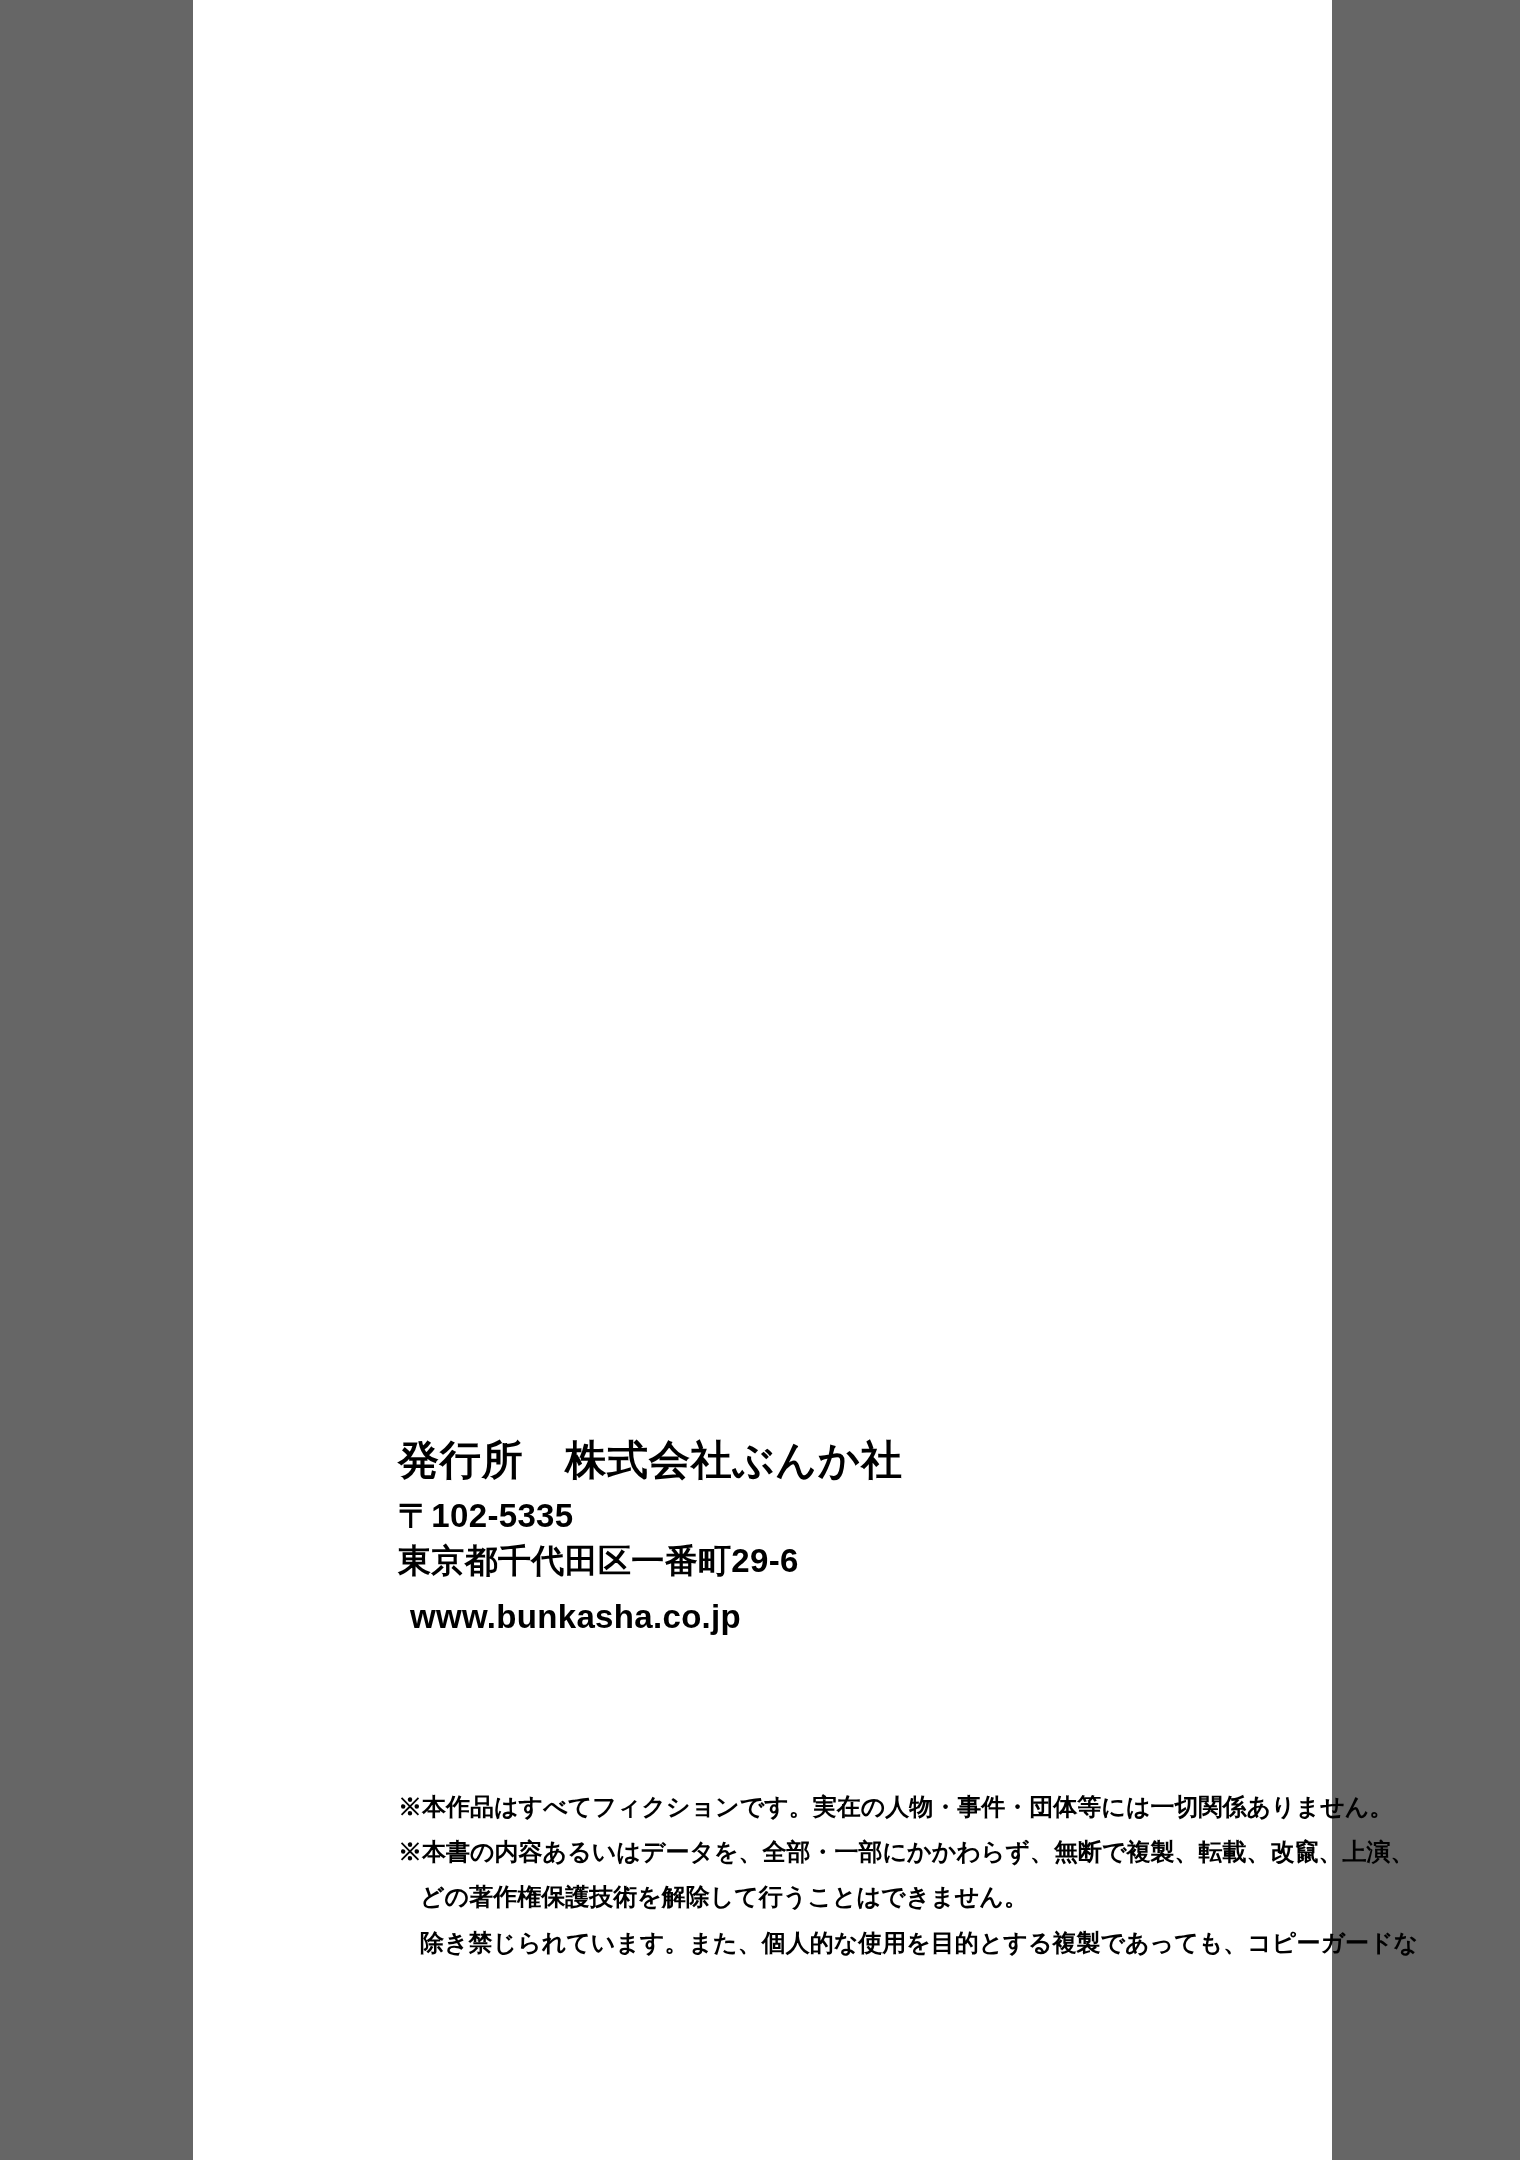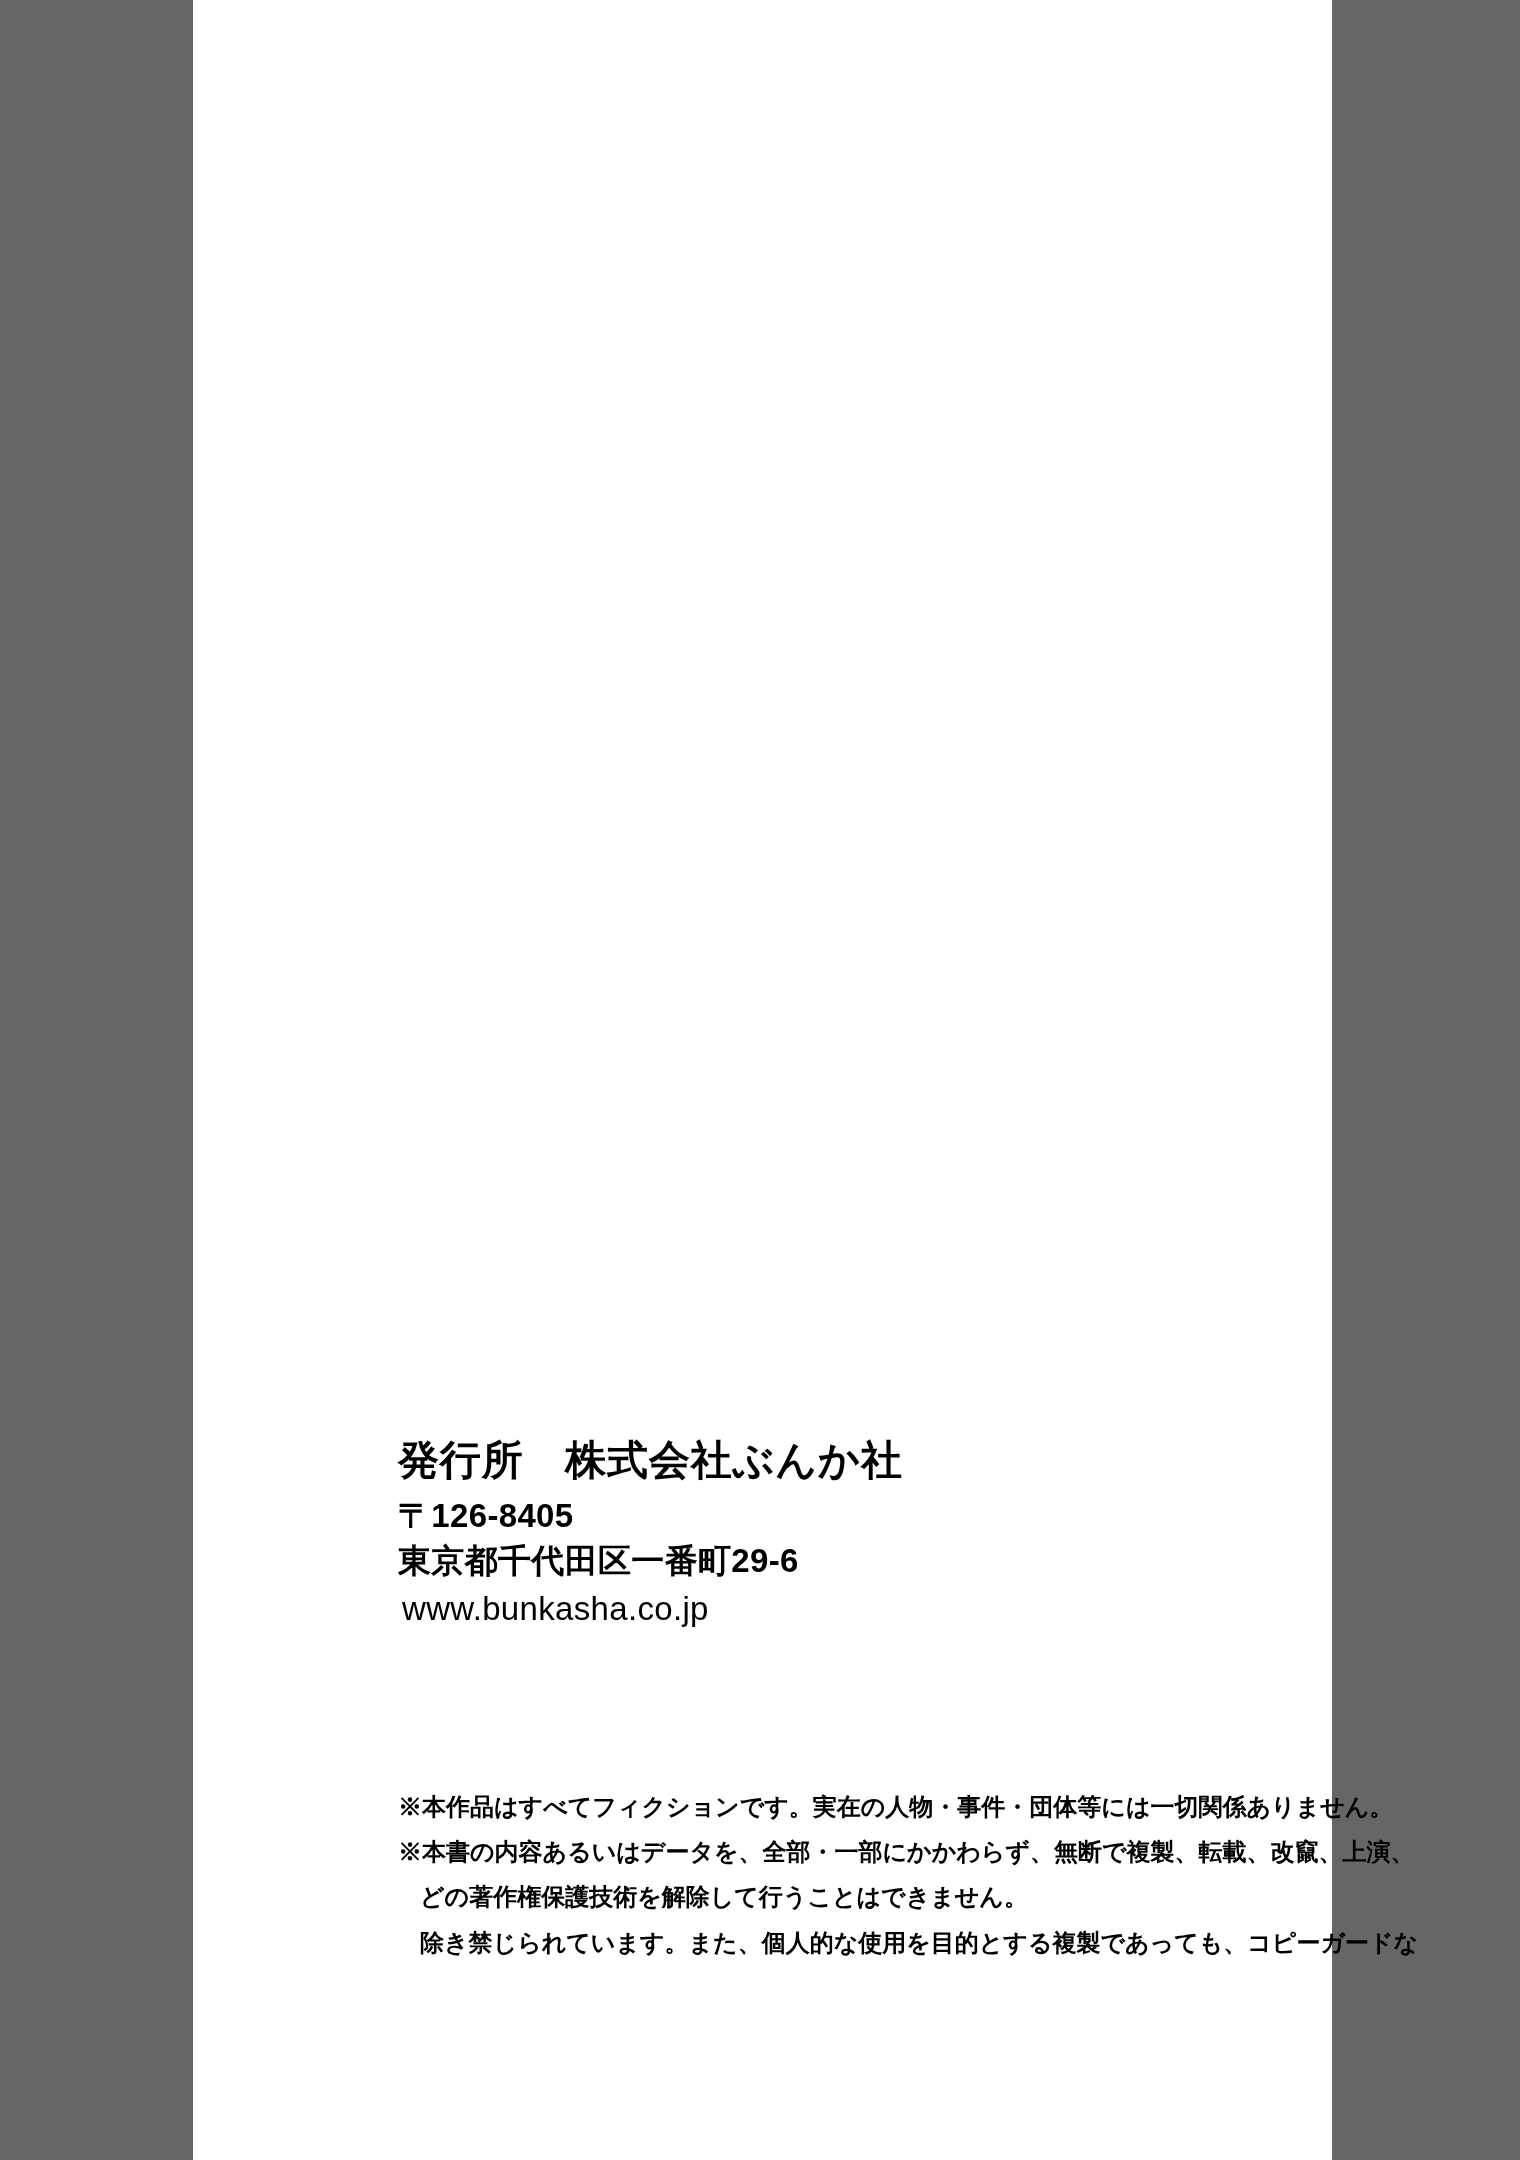--- a/index.html
+++ b/index.html
@@ -46,24 +46,24 @@
   .addr-line {
     font-size: 33px;
     font-weight: bold;
     letter-spacing: 0.01em;
     line-height: 1.35;
     margin: 0;
     white-space: pre;
   }
   .url-line {
     font-size: 33px;
-    font-weight: normal;
+    font-weight: bold;
     letter-spacing: 0.01em;
     line-height: 1.35;
-    margin: 4px;
+    margin: 12px;
   }
   .notices {
     position: absolute;
     left: 205px;
     top: 1780px;
     width: 1110px;
     color: #000000;
   }
   .notice {
     font-size: 24px;
@@ -77,21 +77,21 @@
   }
 </style>
 </head>
 <body>
 
 <div id="page-wrap">
   <div class="page">
 
     <div class="colophon">
       <p class="publisher-line">発行所　株式会社ぶんか社</p>
-      <p class="addr-line">〒126-8405</p>
+      <p class="addr-line">〒102-5335</p>
       <p class="addr-line">東京都千代田区一番町29-6</p>
       <p class="url-line">www.bunkasha.co.jp</p>
     </div>
 
     <div class="notices">
       <p class="notice">※本作品はすべてフィクションです。実在の人物・事件・団体等には一切関係ありません。</p>
       <p class="notice">※本書の内容あるいはデータを、全部・一部にかかわらず、無断で複製、転載、改竄、上演、</p>
       <p class="notice cont">どの著作権保護技術を解除して行うことはできません。</p>
       <p class="notice cont">除き禁じられています。また、個人的な使用を目的とする複製であっても、コピーガードな</p>
     </div>

